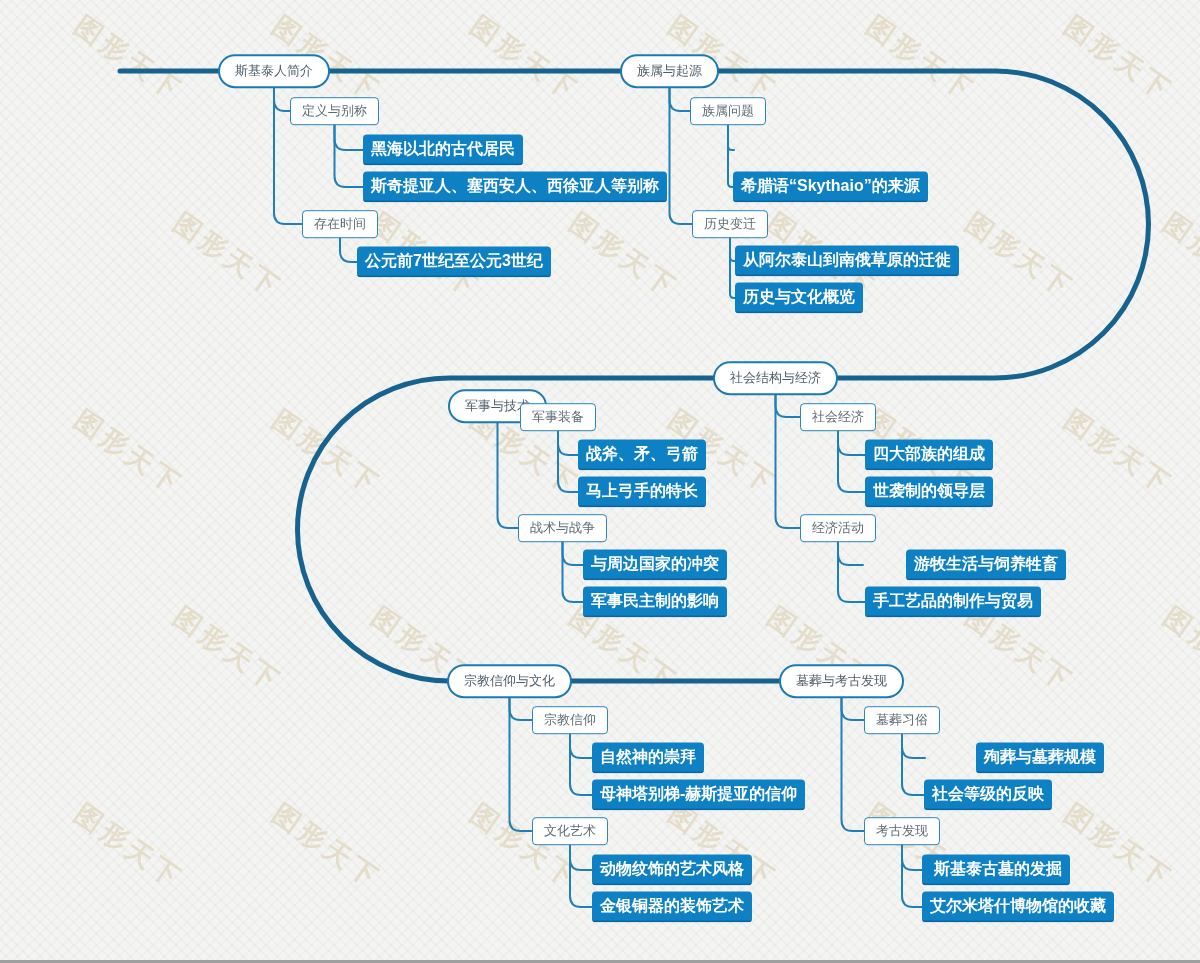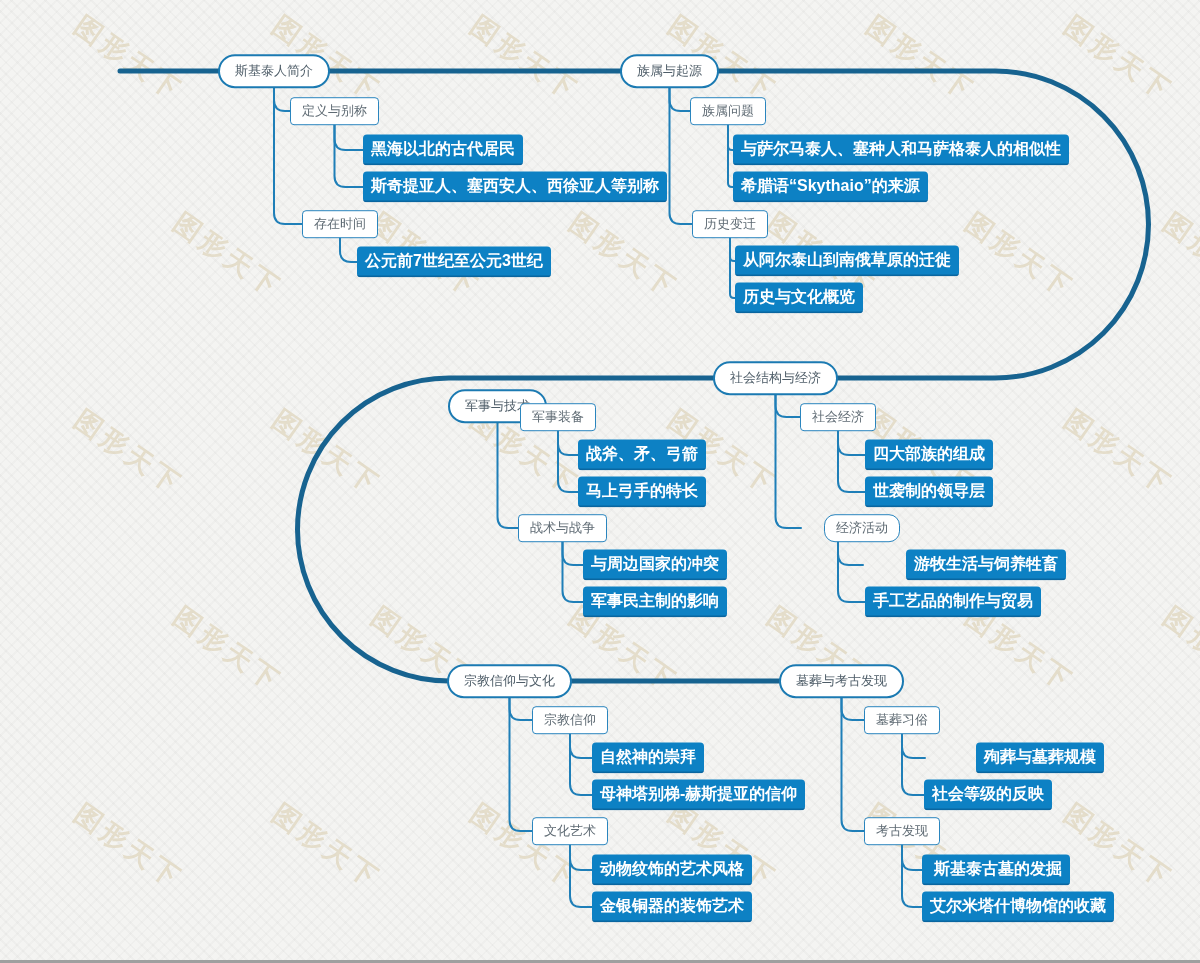--- a/index.html
+++ b/index.html
@@ -118,37 +118,36 @@
   </svg>
   <div id="nodes">
       <div class="node main" style="left: 218px; top: 71px;">斯基泰人简介</div>
       <div class="node sub" style="left: 290px; top: 111px;">定义与别称</div>
       <div class="node leaf" style="left: 363px; top: 150px;">黑海以北的古代居民</div>
       <div class="node leaf" style="left: 363px; top: 187px;">斯奇提亚人、塞西安人、西徐亚人等别称</div>
       <div class="node sub" style="left: 302px; top: 224px;">存在时间</div>
       <div class="node leaf" style="left: 357px; top: 262px;">公元前7世纪至公元3世纪</div>
       <div class="node main" style="left: 620px; top: 71px;">族属与起源</div>
       <div class="node sub" style="left: 690px; top: 111px;">族属问题</div>
-      <div class="node leaf" style="left: 733px; top: 150px;">与萨尔马泰人、塞种人和马萨格泰人的相似性</div>
       <div class="node leaf" style="left: 733px; top: 187px;">希腊语“Skythaio”的来源</div>
       <div class="node sub" style="left: 692px; top: 224px;">历史变迁</div>
       <div class="node leaf" style="left: 735px; top: 261px;">从阿尔泰山到南俄草原的迁徙</div>
       <div class="node leaf" style="left: 735px; top: 298px;">历史与文化概览</div>
       <div class="node main" style="left: 448px; top: 378px; margin-top: 28px;">军事与技术</div>
       <div class="node sub" style="left: 520px; top: 417px;">军事装备</div>
       <div class="node leaf" style="left: 578px; top: 455px;">战斧、矛、弓箭</div>
       <div class="node leaf" style="left: 578px; top: 492px;">马上弓手的特长</div>
       <div class="node sub" style="left: 518px; top: 528px;">战术与战争</div>
       <div class="node leaf" style="left: 583px; top: 565px;">与周边国家的冲突</div>
       <div class="node leaf" style="left: 583px; top: 602px;">军事民主制的影响</div>
       <div class="node main" style="left: 713px; top: 378px;">社会结构与经济</div>
       <div class="node sub" style="left: 800px; top: 417px;">社会经济</div>
       <div class="node leaf" style="left: 865px; top: 455px;">四大部族的组成</div>
       <div class="node leaf" style="left: 865px; top: 492px;">世袭制的领导层</div>
-      <div class="node sub" style="left: 824px; top: 528px; border-radius: 11px;">经济活动</div>
+      <div class="node sub" style="left: 800px; top: 528px;">经济活动</div>
       <div class="node leaf" style="left: 862px; top: 565px; margin-left: 44px;">游牧生活与饲养牲畜</div>
       <div class="node leaf" style="left: 865px; top: 602px;">手工艺品的制作与贸易</div>
       <div class="node main" style="left: 447px; top: 681px;">宗教信仰与文化</div>
       <div class="node sub" style="left: 532px; top: 720px;">宗教信仰</div>
       <div class="node leaf" style="left: 592px; top: 758px;">自然神的崇拜</div>
       <div class="node leaf" style="left: 592px; top: 795px;">母神塔别梯-赫斯提亚的信仰</div>
       <div class="node sub" style="left: 532px; top: 831px;">文化艺术</div>
       <div class="node leaf" style="left: 592px; top: 870px;">动物纹饰的艺术风格</div>
       <div class="node leaf" style="left: 592px; top: 907px;">金银铜器的装饰艺术</div>
       <div class="node main" style="left: 779px; top: 681px;">墓葬与考古发现</div>

